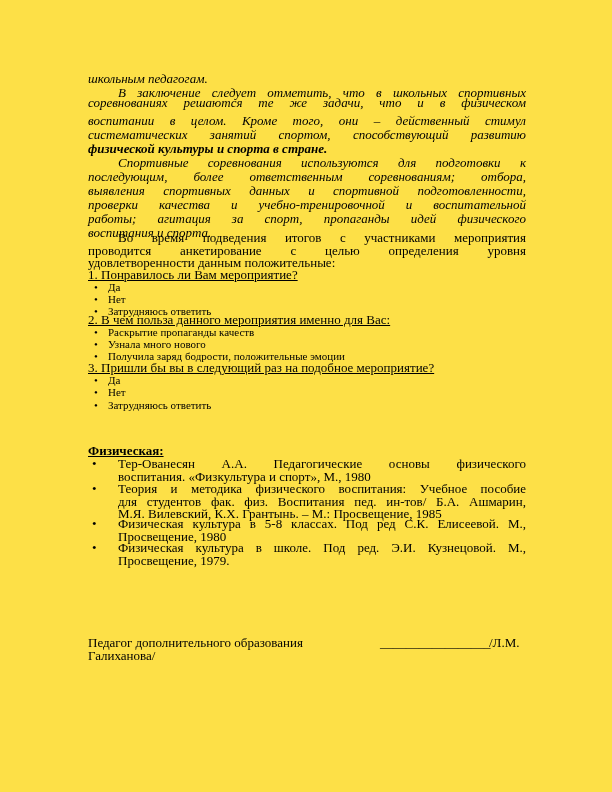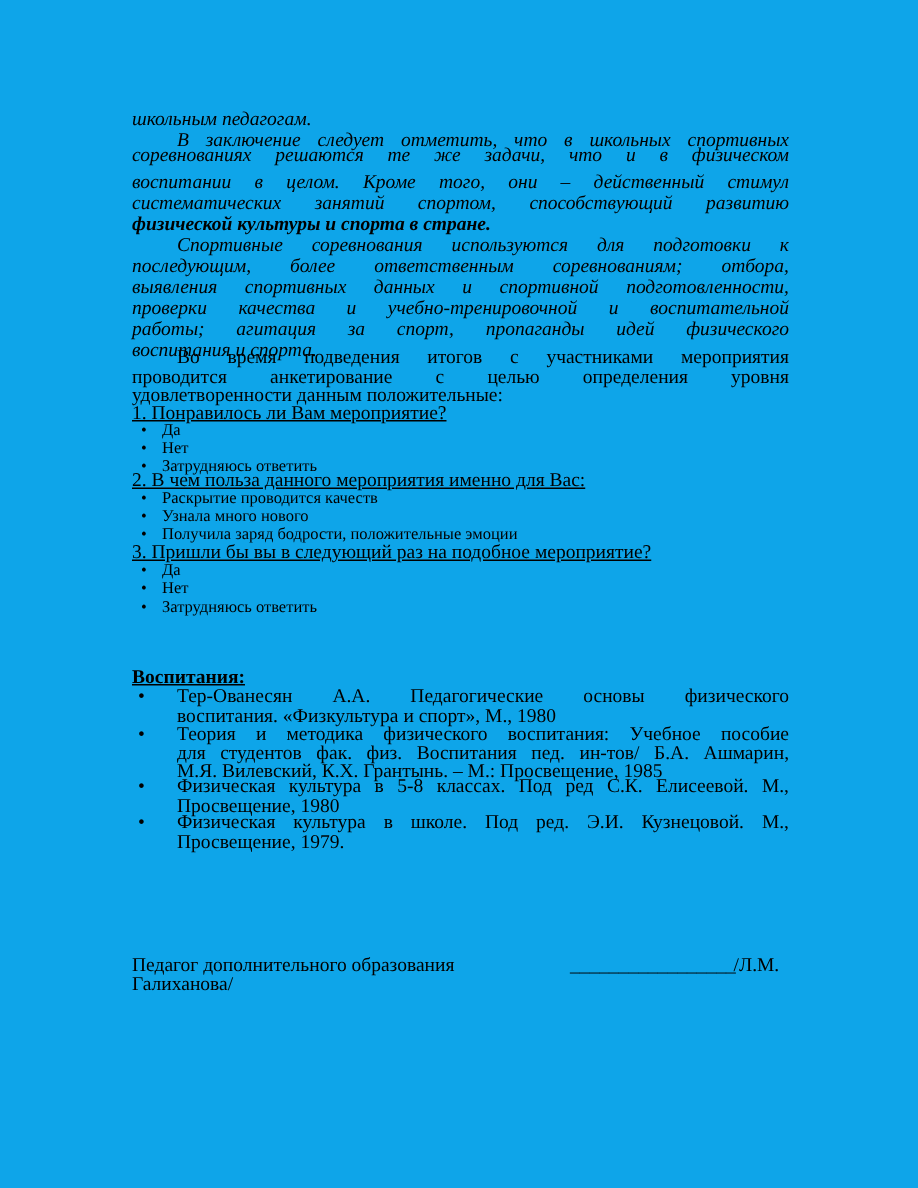--- a/index.html
+++ b/index.html
@@ -1,17 +1,17 @@
 <!DOCTYPE html>
 <html><head>
 <meta charset="utf-8">
 <style>
   html, body { margin: 0; padding: 0; background: #ffffff; }
   body { width: 612px; height: 792px; position: relative; overflow: hidden; color: #000; }
-  .page { position: absolute; left: 0; top: 0; width: 612px; height: 792px; background: #0ea5e9; }
+  .page { position: absolute; left: 0; top: 0; width: 612px; height: 792px; background: #fde047; }
   .serif { font-family: "Liberation Serif", "DejaVu Serif", serif; }
   .it { font-style: italic; }
   .line { position: absolute; left: 88px; width: 438px; font-size: 13px; line-height: 13px; white-space: nowrap; }
   .just { text-align: justify; text-align-last: justify; }
   .ind { padding-left: 30px; width: 408px; }
   .u { text-decoration: underline; }
   .bul { position: absolute; left: 108px; font-size: 11px; line-height: 13px; white-space: nowrap; }
   .bul::before { content: "\2022"; position: absolute; left: -14px; }
   .src { position: absolute; left: 118px; width: 408px; font-size: 13px; line-height: 12.5px; }
   .src .dot { position: absolute; left: -26px; }
@@ -39,30 +39,30 @@
   <div class="line just ind" style="top:230px; top:231px;">Во время подведения итогов с участниками мероприятия</div>
   <div class="line just" style="top:244px;">проводится анкетирование с целью определения уровня</div>
   <div class="line" style="top:256px;">удовлетворенности данным положительные:</div>
 
   <div class="line u" style="top:268px;">1. Понравилось ли Вам мероприятие?</div>
   <div class="bul" style="top:281px;">Да</div>
   <div class="bul" style="top:293px;">Нет</div>
   <div class="bul" style="top:305px;">Затрудняюсь ответить</div>
 
   <div class="line u" style="top:313px;">2. В чем польза данного мероприятия именно для Вас:</div>
-  <div class="bul" style="top:326px;">Раскрытие проводится качеств</div>
+  <div class="bul" style="top:326px;">Раскрытие пропаганды качеств</div>
   <div class="bul" style="top:338px;">Узнала много нового</div>
   <div class="bul" style="top:350px;">Получила заряд бодрости, положительные эмоции</div>
 
   <div class="line u" style="top:361px;">3. Пришли бы вы в следующий раз на подобное мероприятие?</div>
   <div class="bul" style="top:374px;">Да</div>
   <div class="bul" style="top:386px;">Нет</div>
   <div class="bul" style="top:399px;">Затрудняюсь ответить</div>
 
-  <div class="heading" style="top:443px;">Воспитания:</div>
+  <div class="heading" style="top:443px;">Физическая:</div>
 
   <div class="src" style="top:458px;">
     <span class="dot">•</span>
     <div class="just">Тер-Ованесян А.А. Педагогические основы физического</div>
     <div>воспитания. «Физкультура и спорт», М., 1980</div>
   </div>
 
   <div class="src" style="top:483px;">
     <span class="dot">•</span>
     <div class="just">Теория и методика физического воспитания: Учебное пособие</div>

